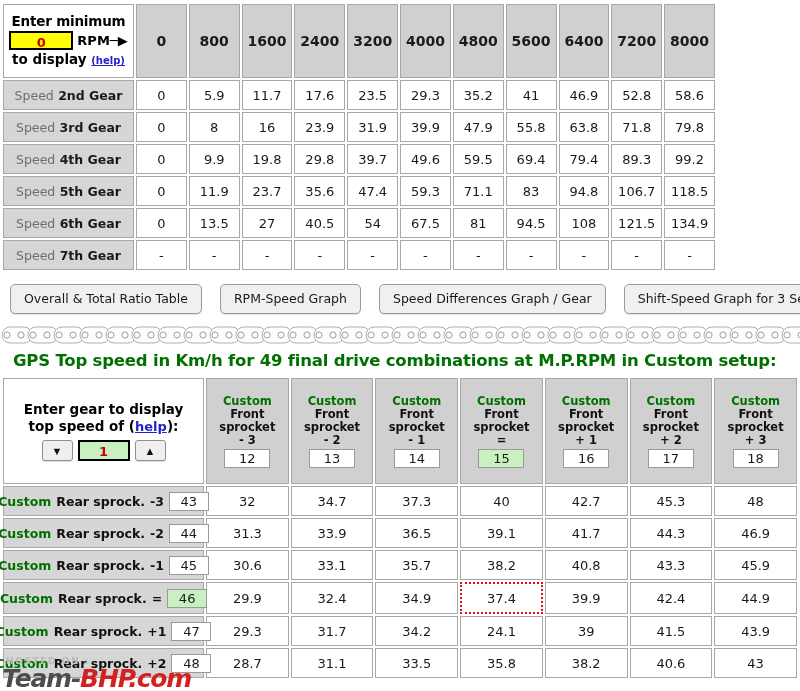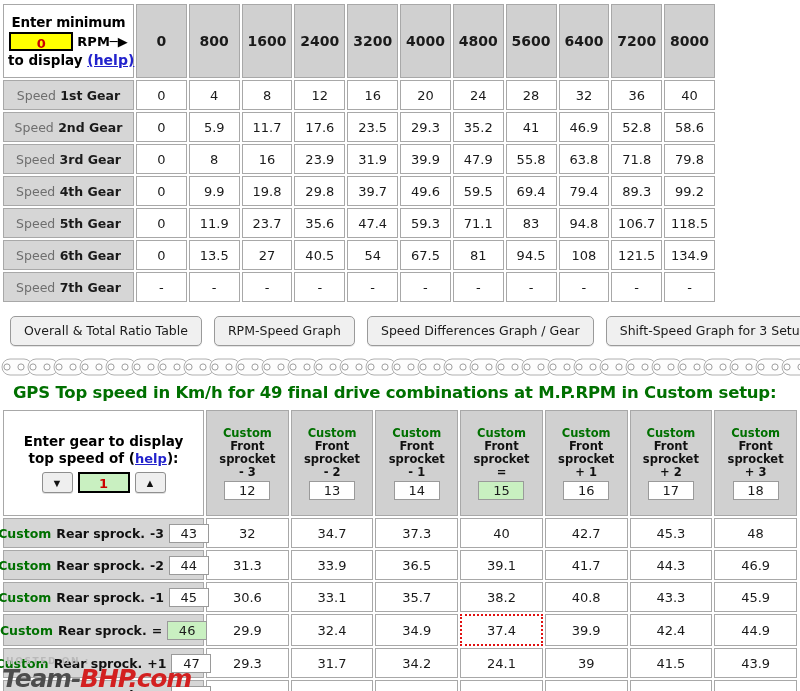--- a/index.html
+++ b/index.html
@@ -99,31 +99,31 @@
   }
   .corner-l3 {
     font-size: 13.5px;
     font-weight: bold;
     color: #000;
     line-height: 15px;
     white-space: nowrap;
   }
   .help-link {
     color: #2222cc;
-    font-size: 14px;
+    font-size: 10px;
     text-decoration: underline;
     font-weight: bold;
     cursor: pointer;
   }
 
   
   .btn-row {
     margin: 12px 0 7px 10px;
     display: flex;
-    gap: 12px;
+    gap: 18px;
     border-radius: 10px;
   }
   .gbtn {
     background: #f0f0f0;
     border: 1px solid #9a9a9a;
     border-radius: 5px;
     font-size: 12.5px;
     color: #1a1a1a;
     padding: 6px 13px 7px 13px;
     font-family: "DejaVu Sans", "Liberation Sans", sans-serif;
@@ -329,34 +329,20 @@
         <td class="hdr">3200</td>
         <td class="hdr">4000</td>
         <td class="hdr">4800</td>
         <td class="hdr">5600</td>
         <td class="hdr">6400</td>
         <td class="hdr">7200</td>
         <td class="hdr">8000</td>
       </tr>
     </thead>
     <tbody id="rpm-body">
-        <tr>
-          <td class="rowlabel"><span class="lbl-pre">Speed</span> <span class="lbl-main">1st Gear</span></td>
-          <td>0</td>
-          <td>4</td>
-          <td>8</td>
-          <td>12</td>
-          <td>16</td>
-          <td>20</td>
-          <td>24</td>
-          <td>28</td>
-          <td>32</td>
-          <td>36</td>
-          <td>40</td>
-        </tr>
         <tr>
           <td class="rowlabel"><span class="lbl-pre">Speed</span> <span class="lbl-main">2nd Gear</span></td>
           <td>0</td>
           <td>5.9</td>
           <td>11.7</td>
           <td>17.6</td>
           <td>23.5</td>
           <td>29.3</td>
           <td>35.2</td>
           <td>41</td>

